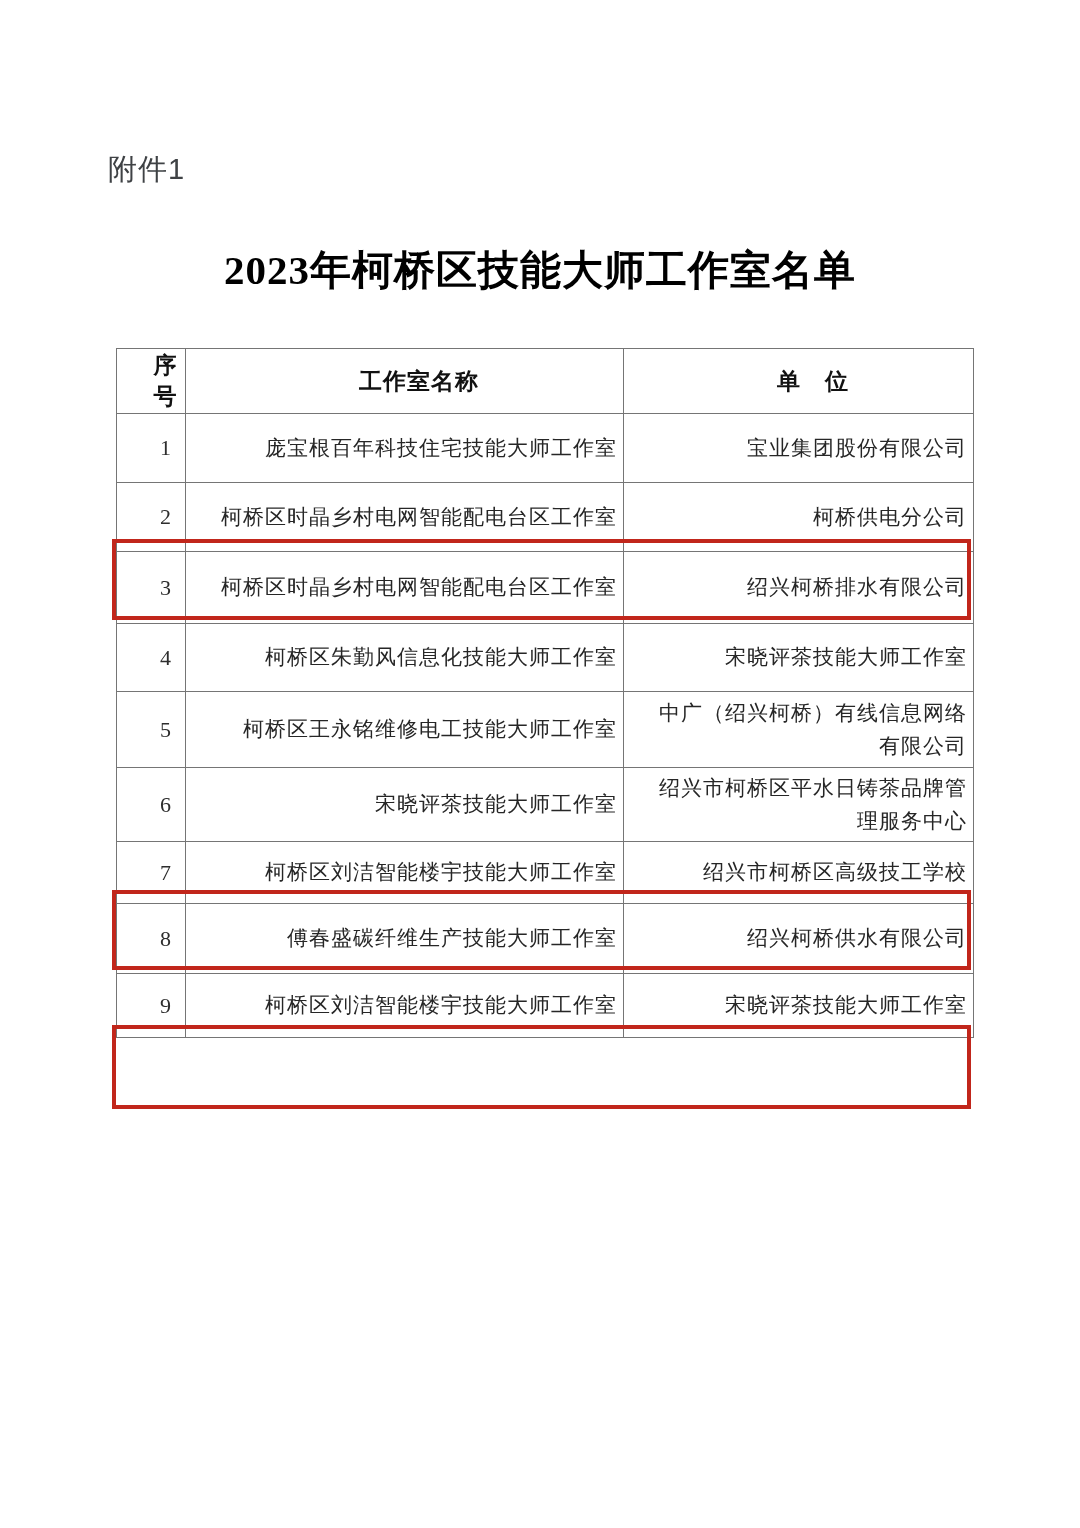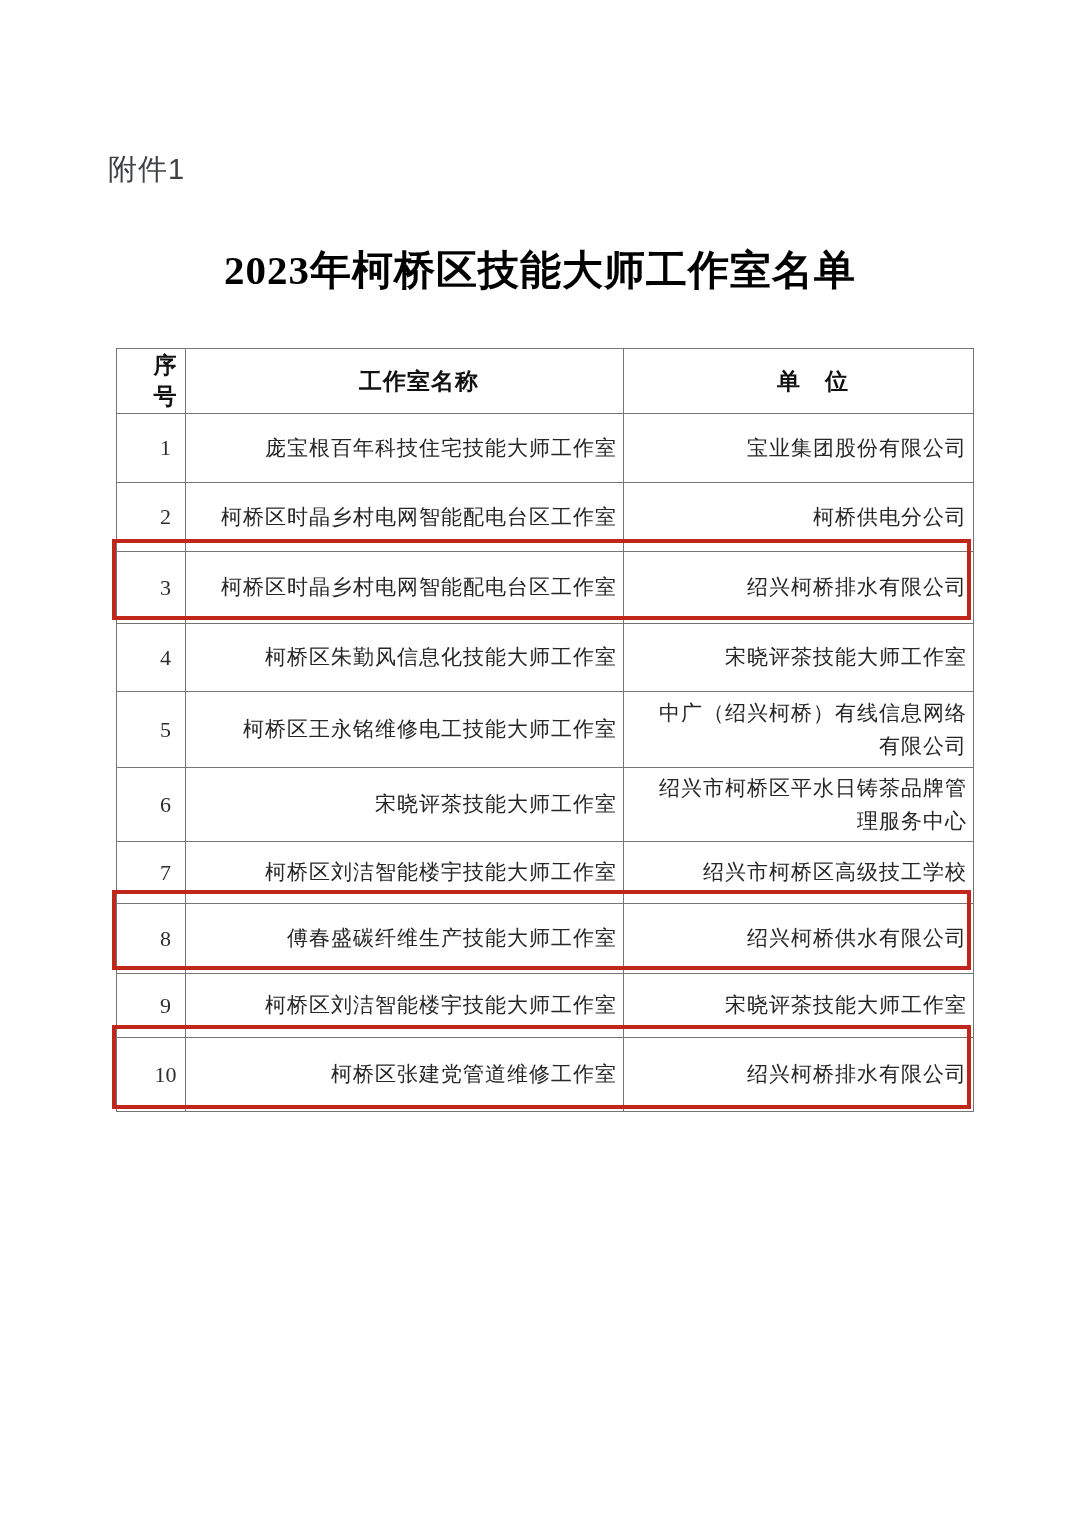--- a/index.html
+++ b/index.html
@@ -158,25 +158,20 @@
       <tr class="h8">
         <td class="cell-no">8</td>
         <td class="cell-text">傅春盛碳纤维生产技能大师工作室</td>
         <td class="cell-text">绍兴柯桥供水有限公司</td>
       </tr>
       <tr class="h9">
         <td class="cell-no">9</td>
         <td class="cell-text">柯桥区刘洁智能楼宇技能大师工作室</td>
         <td class="cell-text">宋晓评茶技能大师工作室</td>
       </tr>
-      <tr class="h10">
-        <td class="cell-no">10</td>
-        <td class="cell-text">柯桥区张建党管道维修工作室</td>
-        <td class="cell-text">绍兴柯桥排水有限公司</td>
-      </tr>
     </tbody>
   </table>
 
   <div class="hl hl3"></div>
   <div class="hl hl8"></div>
   <div class="hl hl10"></div>
 
 </div>
 
 </body></html>

